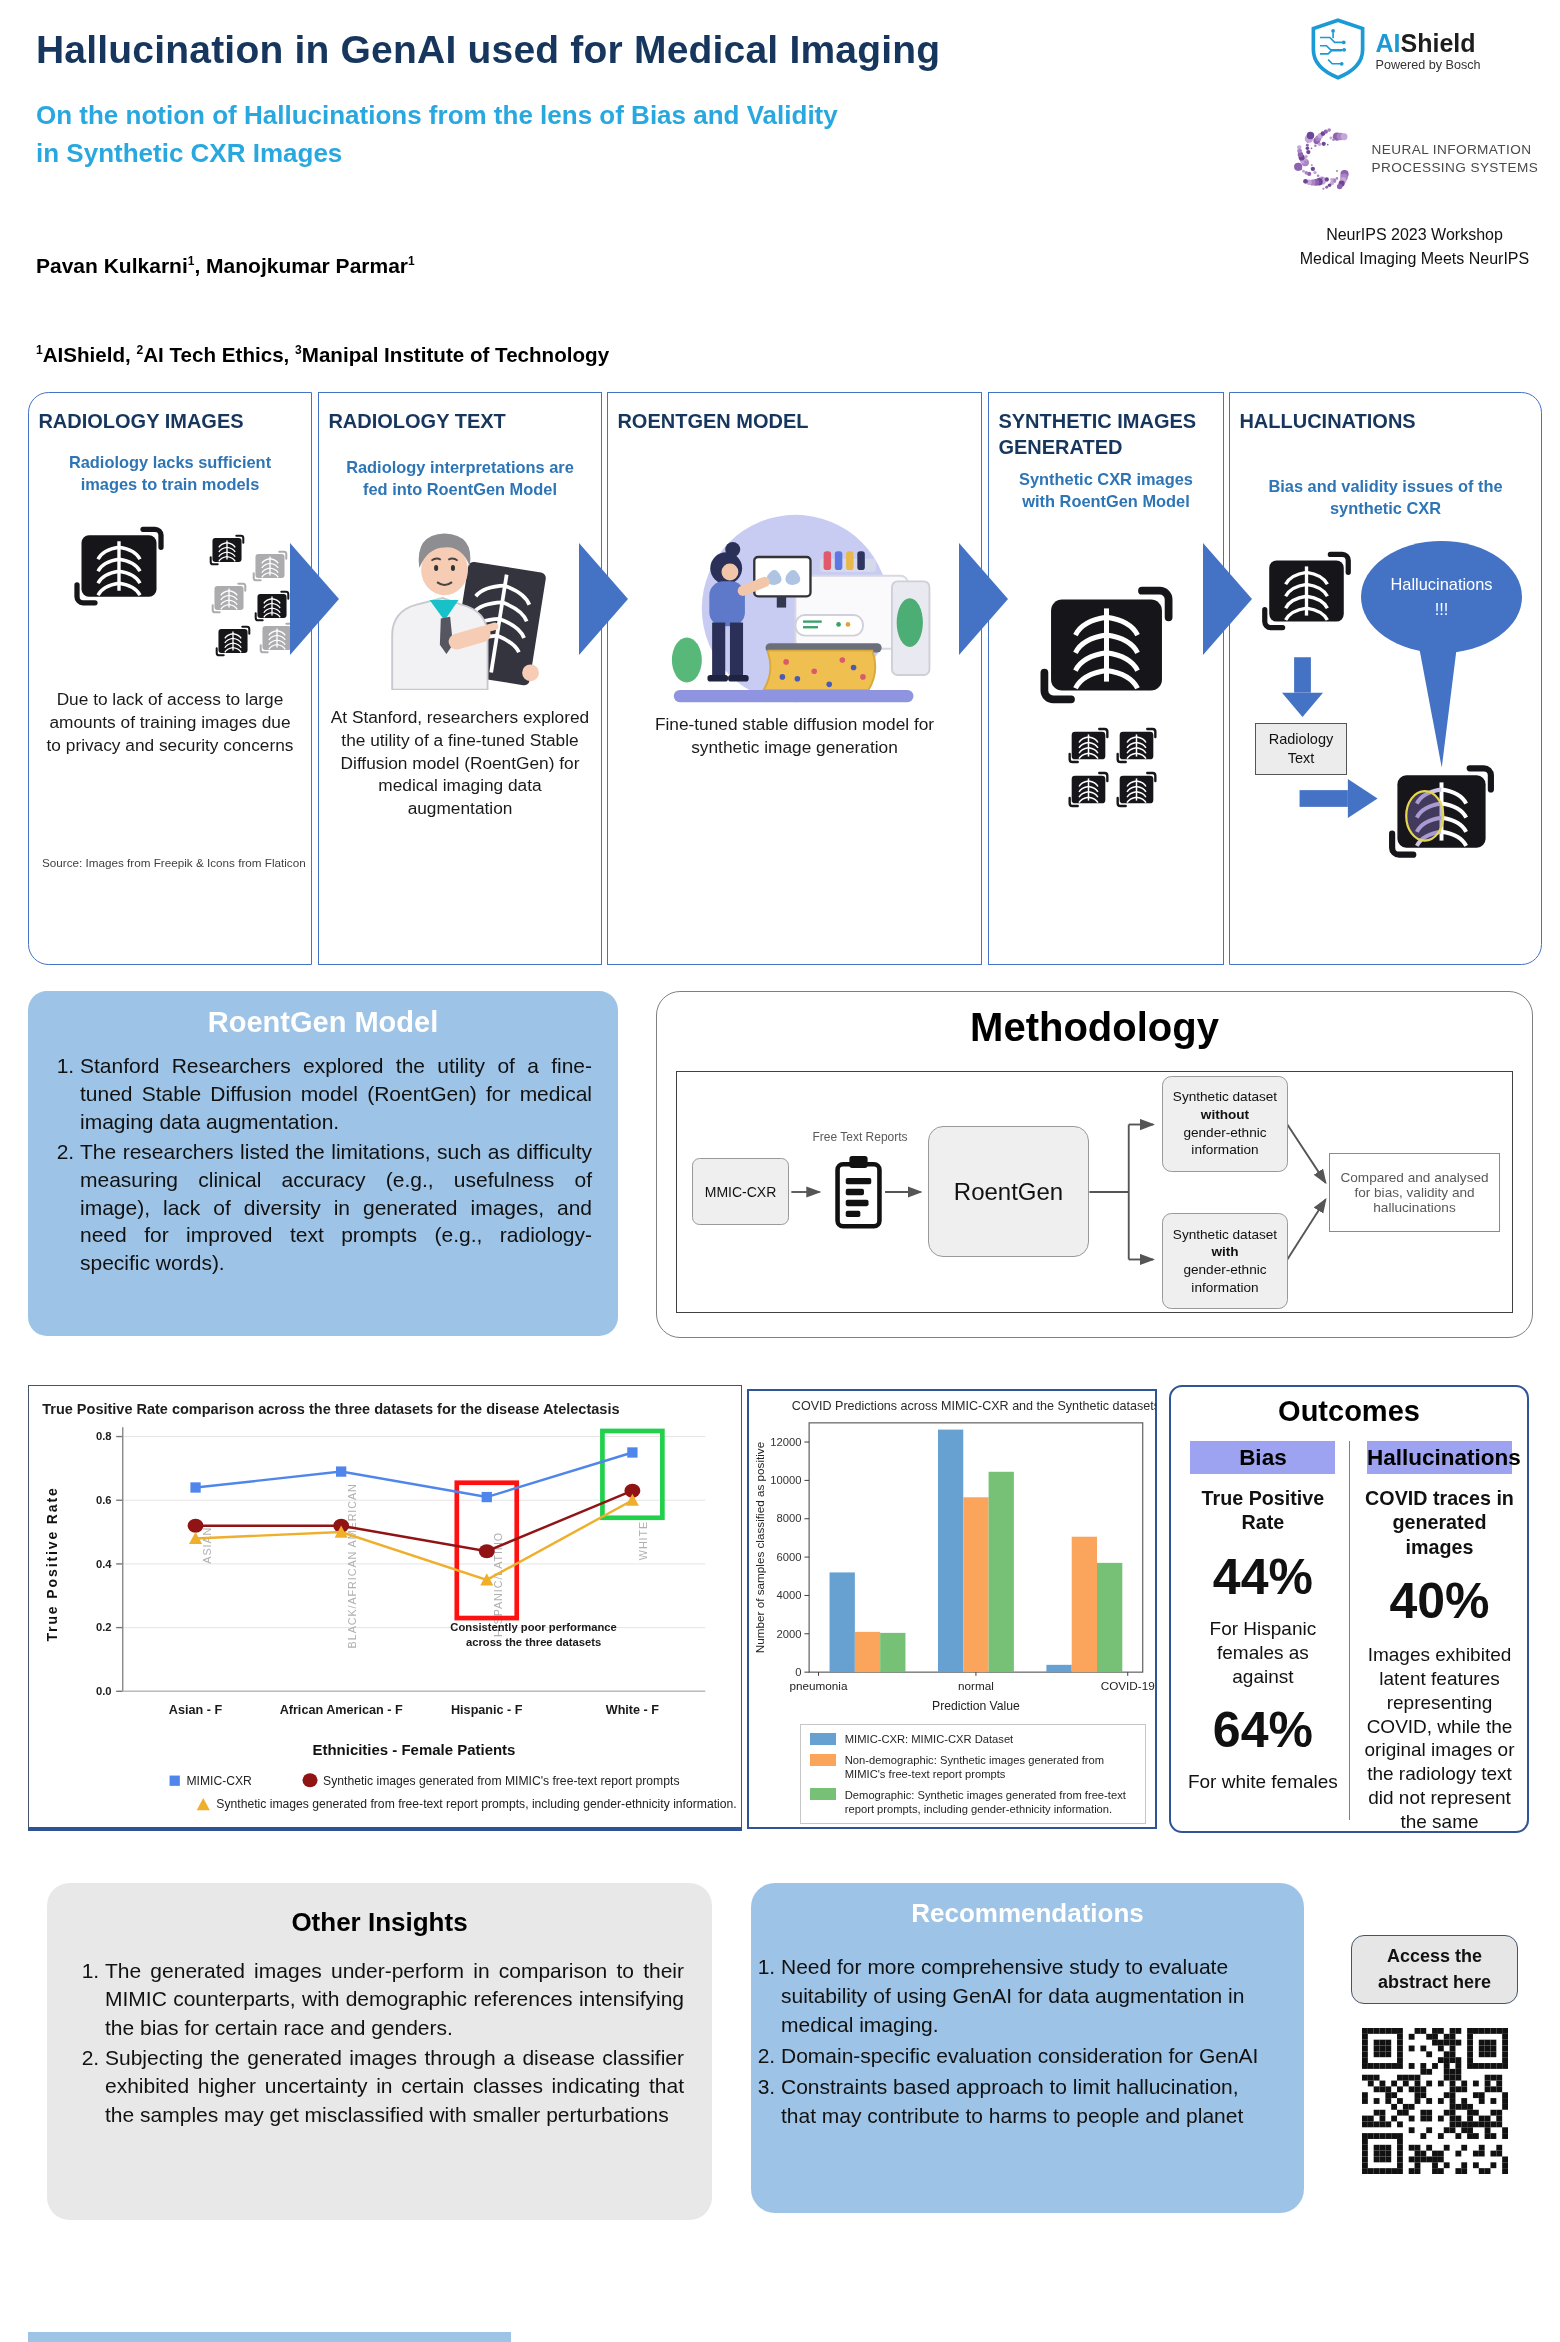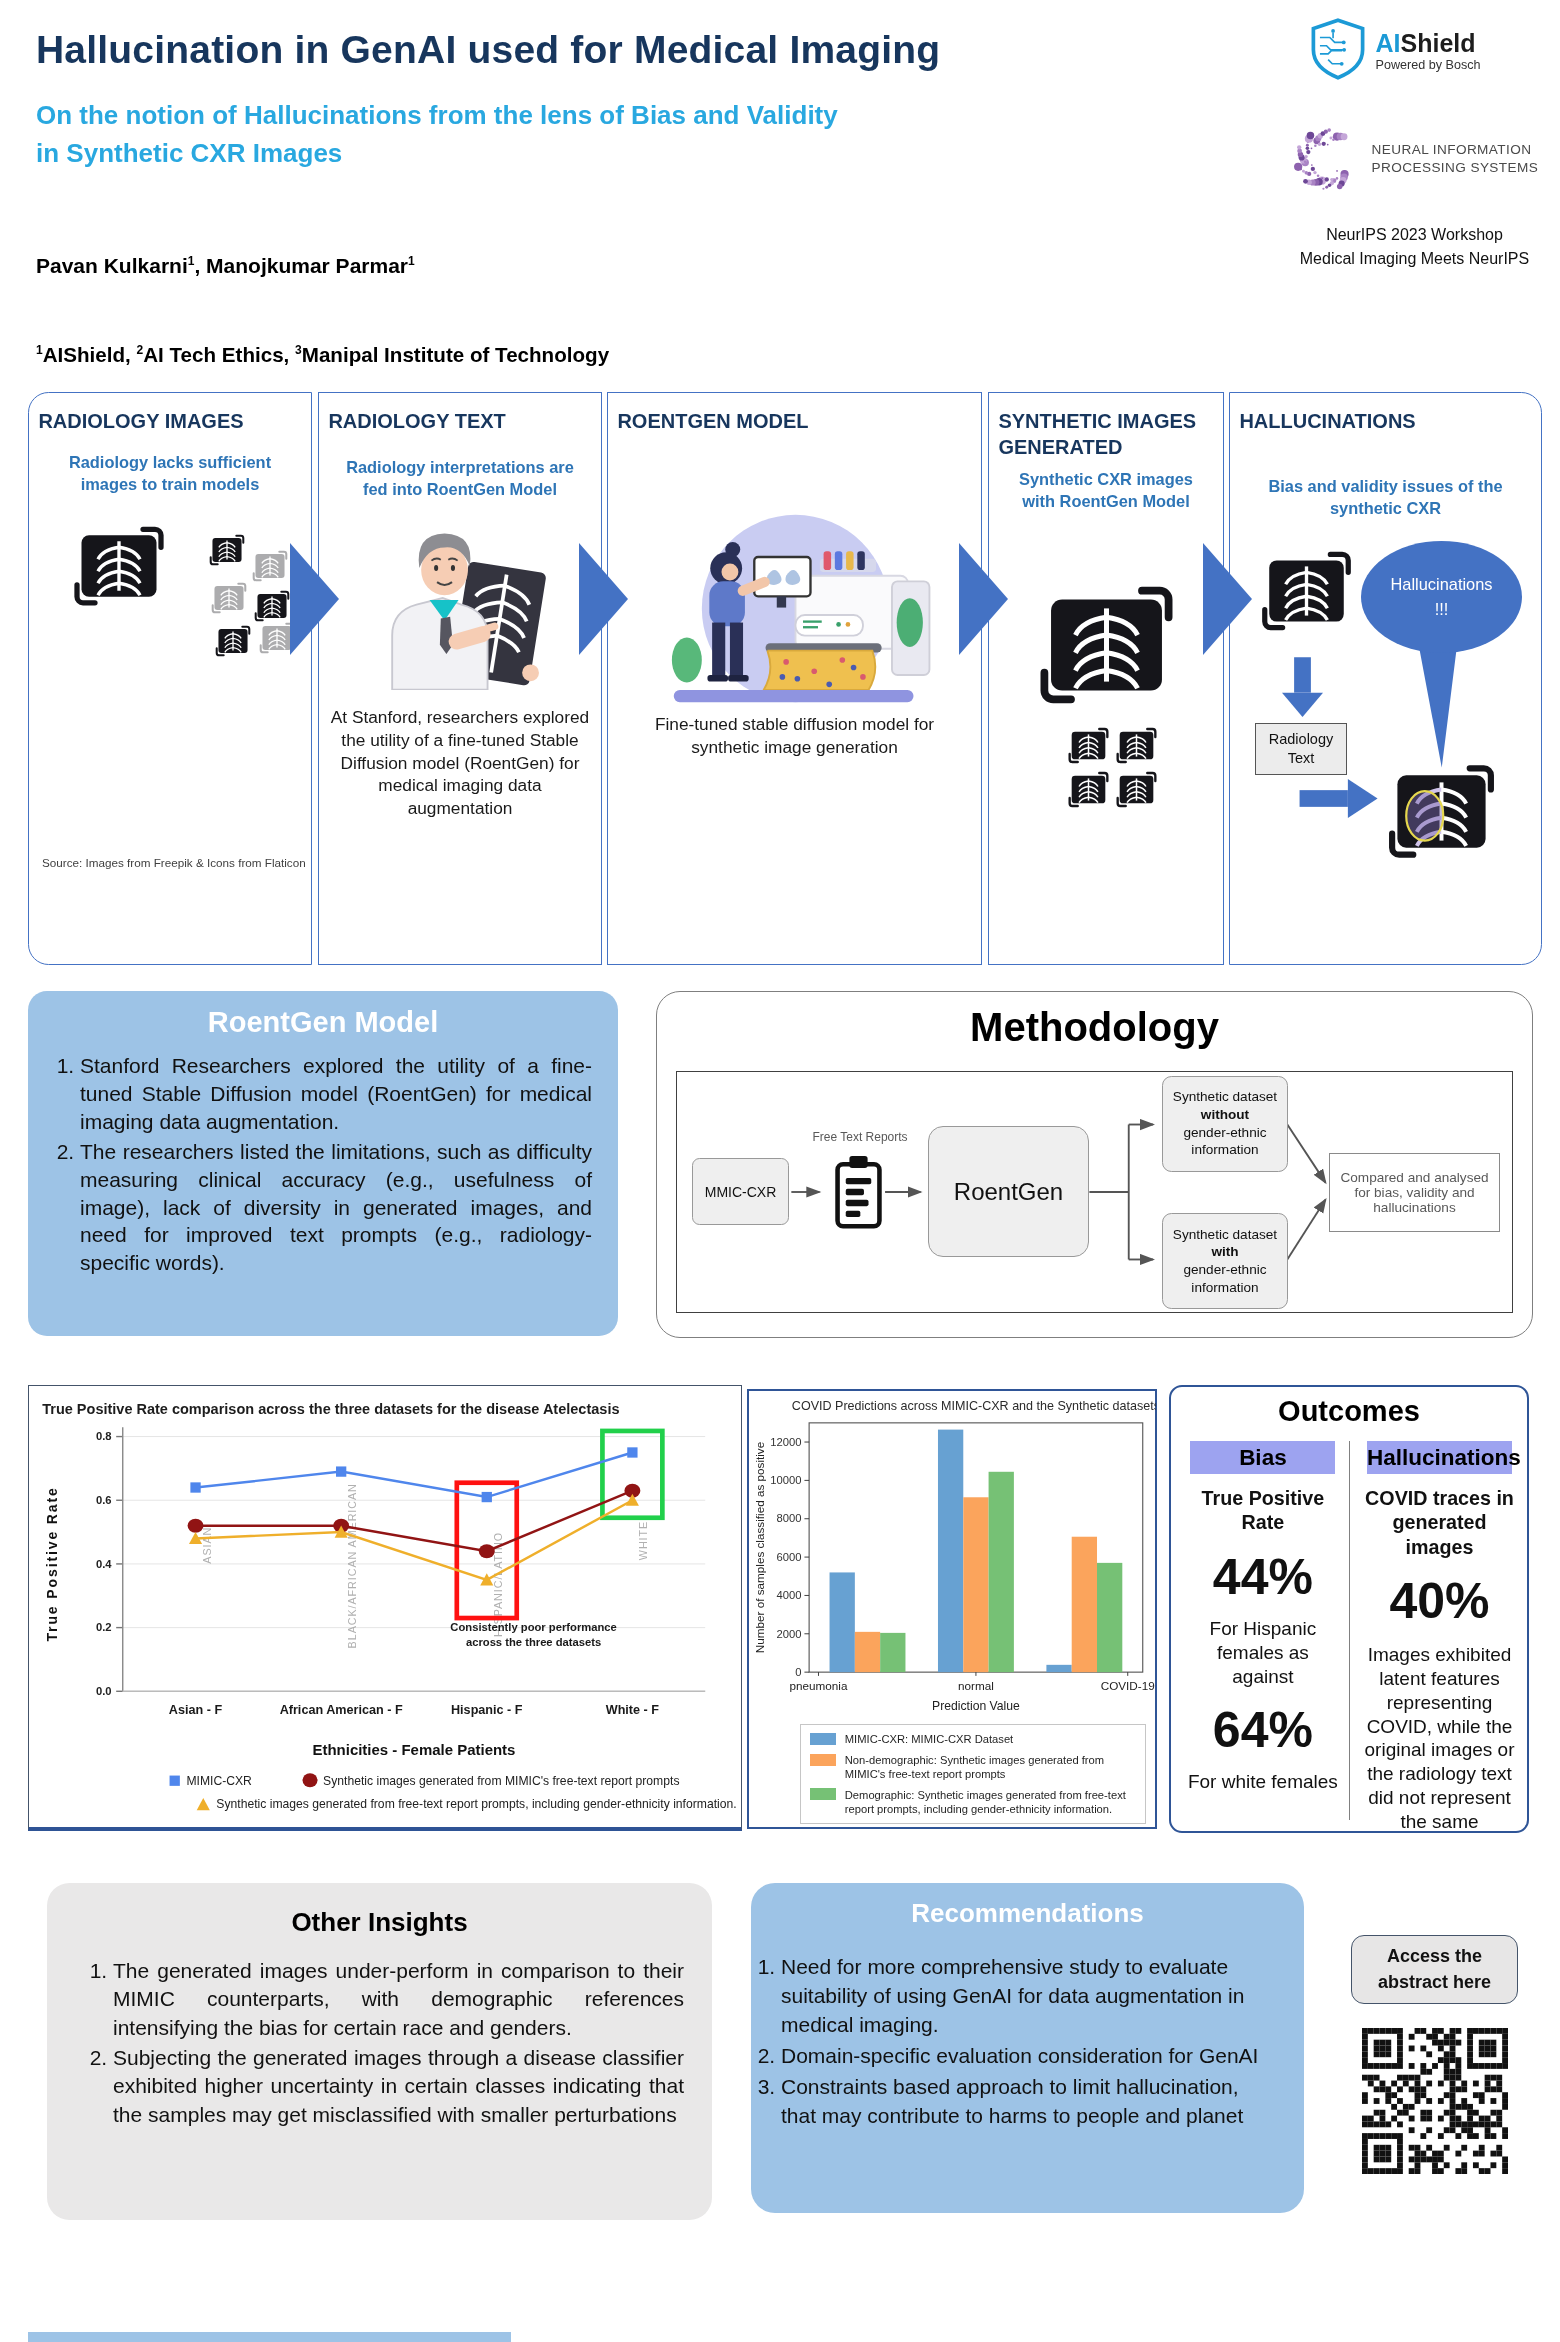--- a/index.html
+++ b/index.html
@@ -28,21 +28,21 @@
   .p-foot{position:absolute;font-size:11.7px;color:#3f3f3f;}
   .flow-arrow{position:absolute;width:0;height:0;border-top:56px solid transparent;border-bottom:56px solid transparent;border-left:49px solid #4472C4;z-index:5;}
   .xray{position:absolute;}
   .xray.faded{opacity:.35;}
   
   .bluebox{position:absolute;background:#9DC3E6;border-radius:19px;box-sizing:border-box;}
   .bluebox .bb-title{text-align:center;font-size:29px;font-weight:bold;color:#fff;margin-top:15px;}
   .bluebox ol{margin:13px 0 0 0;padding:0 26px 0 52px;font-size:21px;line-height:1.33;text-align:justify;color:#111;}
   .graybox{position:absolute;background:#E9E8E8;border-radius:22.5px;box-sizing:border-box;}
   .graybox .gb-title{text-align:center;font-size:26px;font-weight:bold;color:#000;margin-top:24px;}
-  .graybox ol{margin:19px 0 0 8px;padding:0 28px 0 58px;font-size:21px;line-height:1.35;text-align:justify;color:#111;}
+  .graybox ol{margin:19px 0 0 0;padding:0 28px 0 58px;font-size:21px;line-height:1.35;text-align:justify;color:#111;}
   .graybox ol li{margin-bottom:1.9px;}
   .bluebox ol li{margin-bottom:1.9px;}
   
   .meth{position:absolute;background:#fff;border:1.9px solid #7f7f7f;border-radius:24px;box-sizing:border-box;}
   .meth-title{text-align:center;font-size:40px;font-weight:bold;color:#000;margin-top:13px;}
   .meth-inner{position:absolute;left:19px;right:19px;top:79px;bottom:24px;border:1.9px solid #404040;}
   .mnode{position:absolute;background:#EFEFEF;border:1.4px solid #999;border-radius:7.5px;
          display:flex;align-items:center;justify-content:center;text-align:center;box-sizing:border-box;}
   .mlabel{position:absolute;font-size:12px;color:#595959;text-align:center;}
   .mresult{position:absolute;background:#fff;border:1.9px solid #8a8a8a;display:flex;align-items:center;justify-content:center;
@@ -290,20 +290,21 @@
     <line x1="60" y1="22" x2="60" y2="88" stroke="#fff" stroke-width="4.5"></line>
           <path d="M60 30 C 46 32 36 38 32 46" stroke="#fff" stroke-width="4.5" fill="none"></path>
           <path d="M60 30 C 74 32 84 38 88 46" stroke="#fff" stroke-width="4.5" fill="none"></path>
           <path d="M60 46 C 46 48 36 54 32 62" stroke="#fff" stroke-width="4.5" fill="none"></path>
           <path d="M60 46 C 74 48 84 54 88 62" stroke="#fff" stroke-width="4.5" fill="none"></path>
           <path d="M60 62 C 46 64 36 70 32 78" stroke="#fff" stroke-width="4.5" fill="none"></path>
           <path d="M60 62 C 74 64 84 70 88 78" stroke="#fff" stroke-width="4.5" fill="none"></path>
           <path d="M60 78 C 46 80 36 86 32 94" stroke="#fff" stroke-width="4.5" fill="none"></path>
           <path d="M60 78 C 74 80 84 86 88 94" stroke="#fff" stroke-width="4.5" fill="none"></path>
         </svg></div>
+    <div class="p-body" style="left:11.2px;right:11.2px;top:295px;">Due to lack of access to large amounts of training images due to privacy and security concerns</div>
     <div class="p-foot" style="left:13px;top:463px;">Source: Images from Freepik &amp; Icons from Flaticon</div>
   </div>
 
   <div class="panel" style="left:318px;width:284px;">
     <div class="p-head">RADIOLOGY TEXT</div>
     <div class="p-sub" style="top:63px;">Radiology interpretations are fed into RoentGen Model</div>
     <div class="abs" style="left:47px;top:128px;width:187px;height:169px;">
       <svg viewBox="0 0 200 180" width="187" height="169">
         <g transform="rotate(9 140 110)">
           <rect x="100" y="48" width="84" height="122" rx="6" fill="#34343f"></rect>

